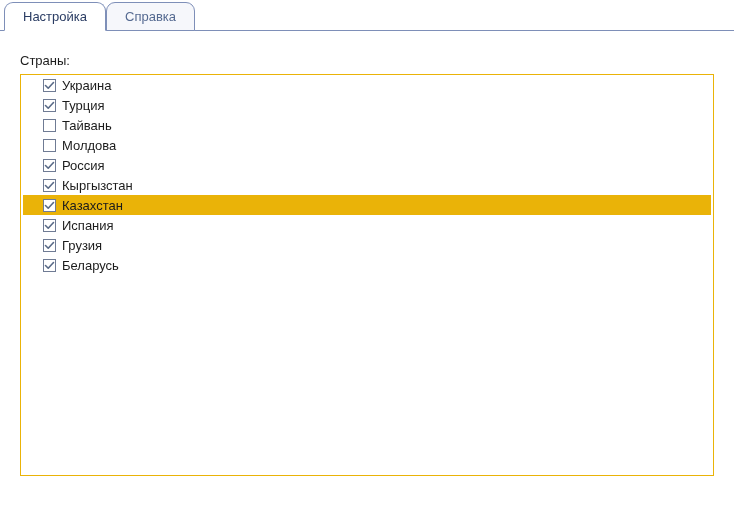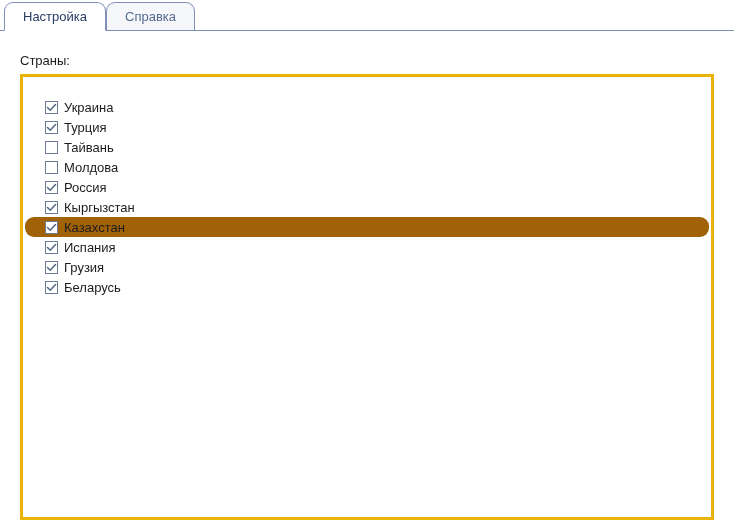--- a/index.html
+++ b/index.html
@@ -75,38 +75,37 @@
   .select .arrow {
     width: 0; height: 0;
     border-left: 4px solid transparent;
     border-right: 4px solid transparent;
     border-top: 5px solid #5b5b5b;
   }
 
   .countries-label { margin: 2px 0 6px 0; }
 
   .listbox {
-    border: 3px solid #eab308;
+    border: 1px solid #eab308;
     background: #ffffff;
     height: 400px;
-    padding: 20px 2px;
+    padding: 0 2px;
     overflow: hidden;
   }
 
   .list-item {
     display: flex;
     align-items: center;
     height: 20px;
     padding-left: 20px;
     gap: 6px;
     cursor: default;
   }
   .list-item.highlight {
-    background: #a16207;
-    border-radius: 9px;
+    background: #eab308;
   }
 
   .checkbox {
     width: 13px;
     height: 13px;
     border: 1px solid #6f7b94;
     display: inline-flex;
     align-items: center;
     justify-content: center;
     background: #ffffff;

